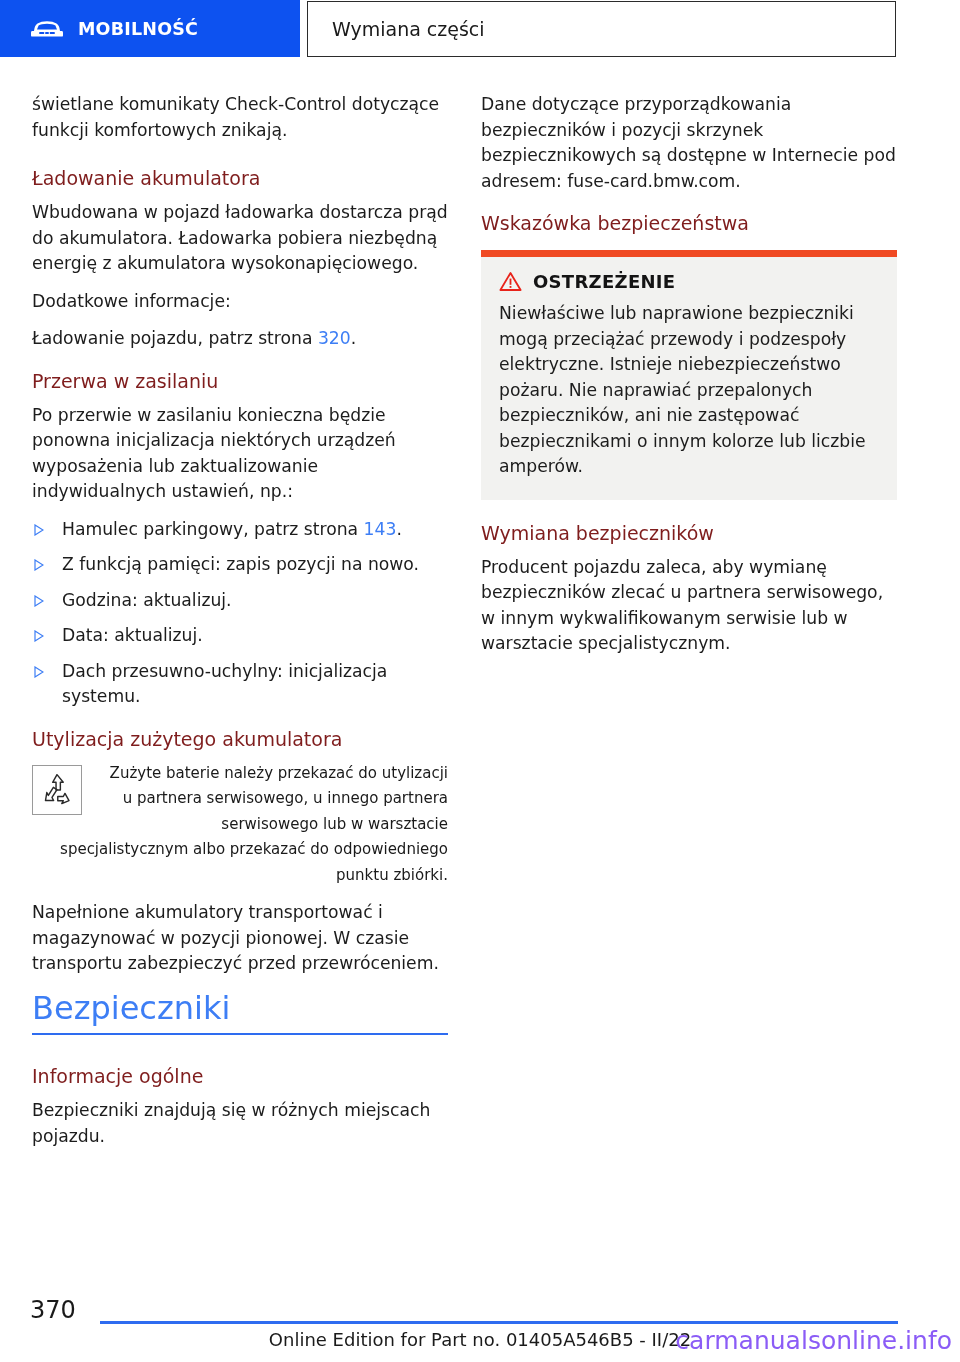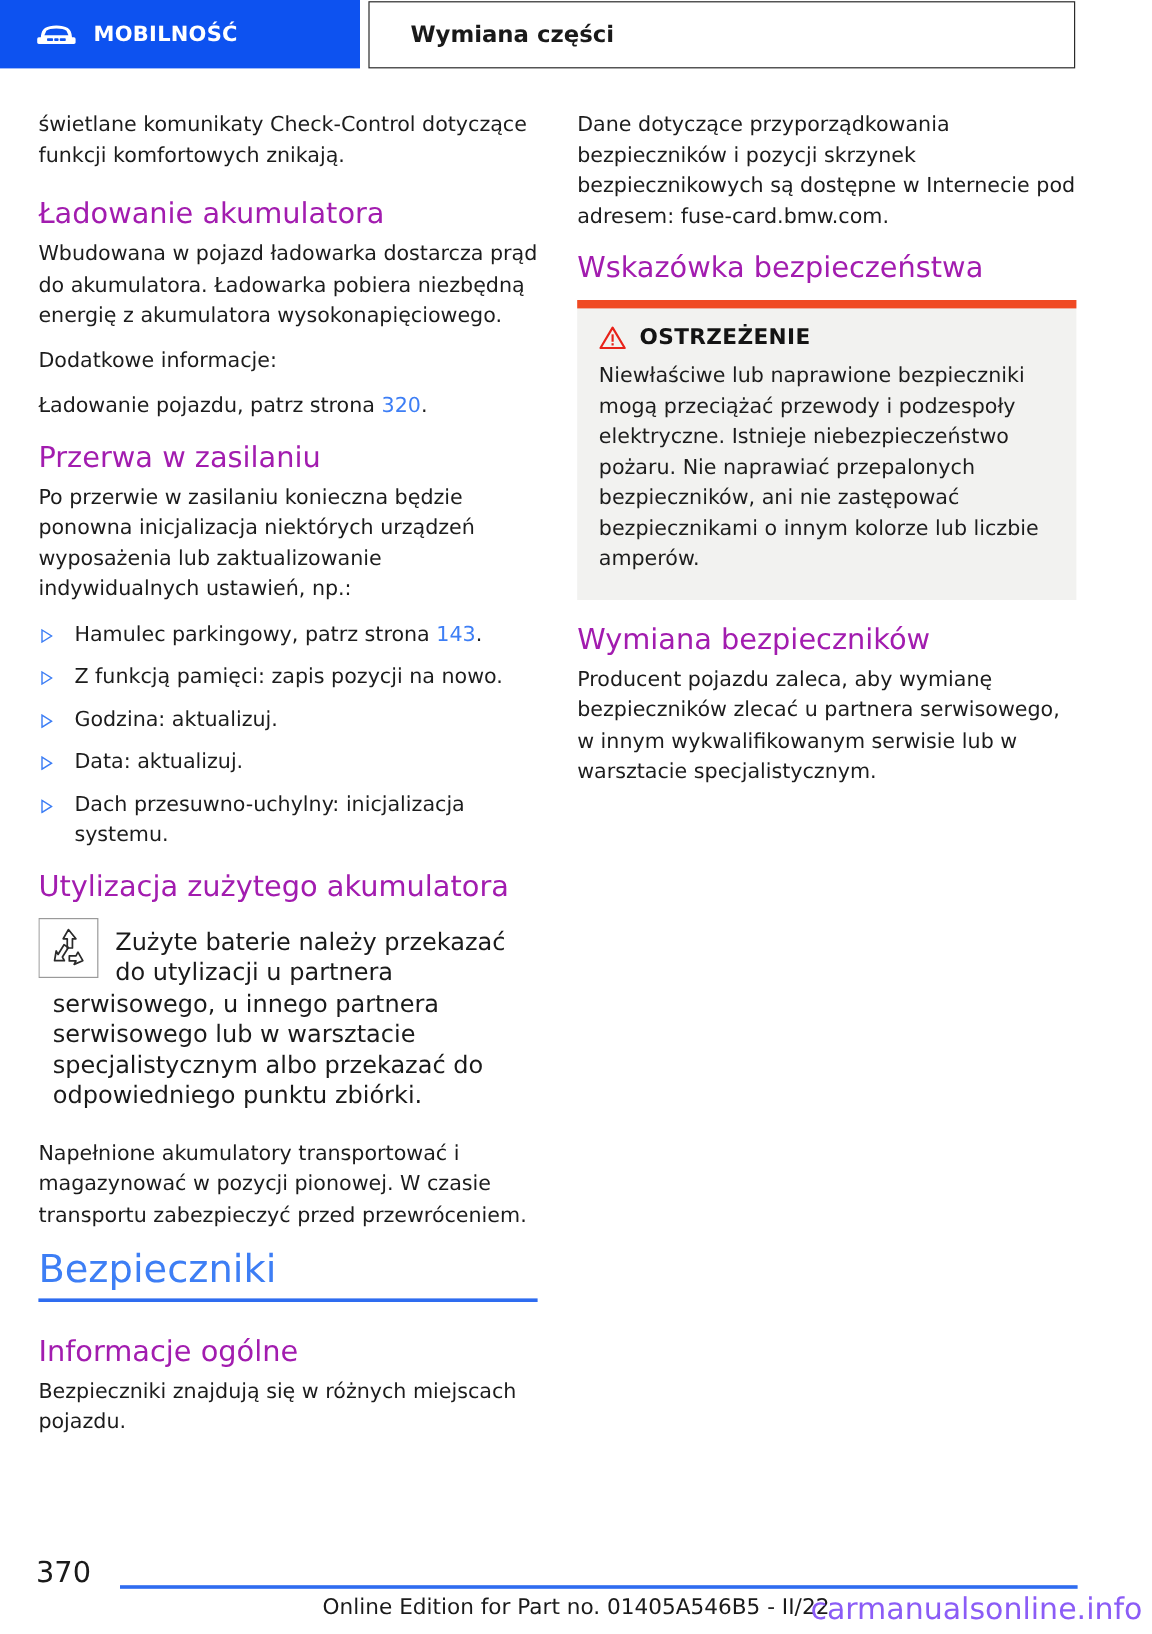--- a/index.html
+++ b/index.html
@@ -53,22 +53,21 @@
     position: absolute;
     left: 307px;
     top: 1px;
     width: 589px;
     height: 56px;
     border: 1.5px solid #2b2b2b;
     box-sizing: border-box;
     background: #ffffff;
     display: flex;
     align-items: center;
-    padding-left: 34px;
-    font-weight: bold;
+    padding-left: 24px;
   }
   .section-label {
     font-size: 19px;
     color: #1a1a1a;
   }
 
   
   .col {
     position: absolute;
     top: 92px;
@@ -91,23 +90,23 @@
     margin: 0 0 6px 0;
     line-height: 38px;
   }
   .chapter-rule {
     height: 2.5px;
     background: #2e6cf0;
     width: 416px;
     margin: 3px 0 26px 0;
   }
   h3.subhead {
-    font-size: 24px;
+    font-size: 19px;
     font-weight: normal;
-    color: #a21caf;
+    color: #7f1d1d;
     margin: 14px 0 7px 0;
     line-height: 30px;
   }
   h3.subhead.first { margin-top: 20px; }
 
   .pageref {
     color: #3d7ef5;
   }
 
   
@@ -140,23 +139,24 @@
   .recycle-icon {
     float: left;
     width: 50px;
     height: 50px;
     border: 1px solid #9a9a9a;
     box-sizing: border-box;
     margin: 4px 14px 2px 0;
     background: #ffffff;
   }
   .recycle-block p {
-    margin: 12px;
-    font-size: 20px;
+    margin: 0;
+    font-size: 15px;
     line-height: 25.5px;
+    text-align: right;
   }
 
   
   .warnbox {
     margin: 12px 0 18px 0;
     width: 416px;
     background: #f2f2f0;
   }
   .warnbox-bar {
     height: 7px;

